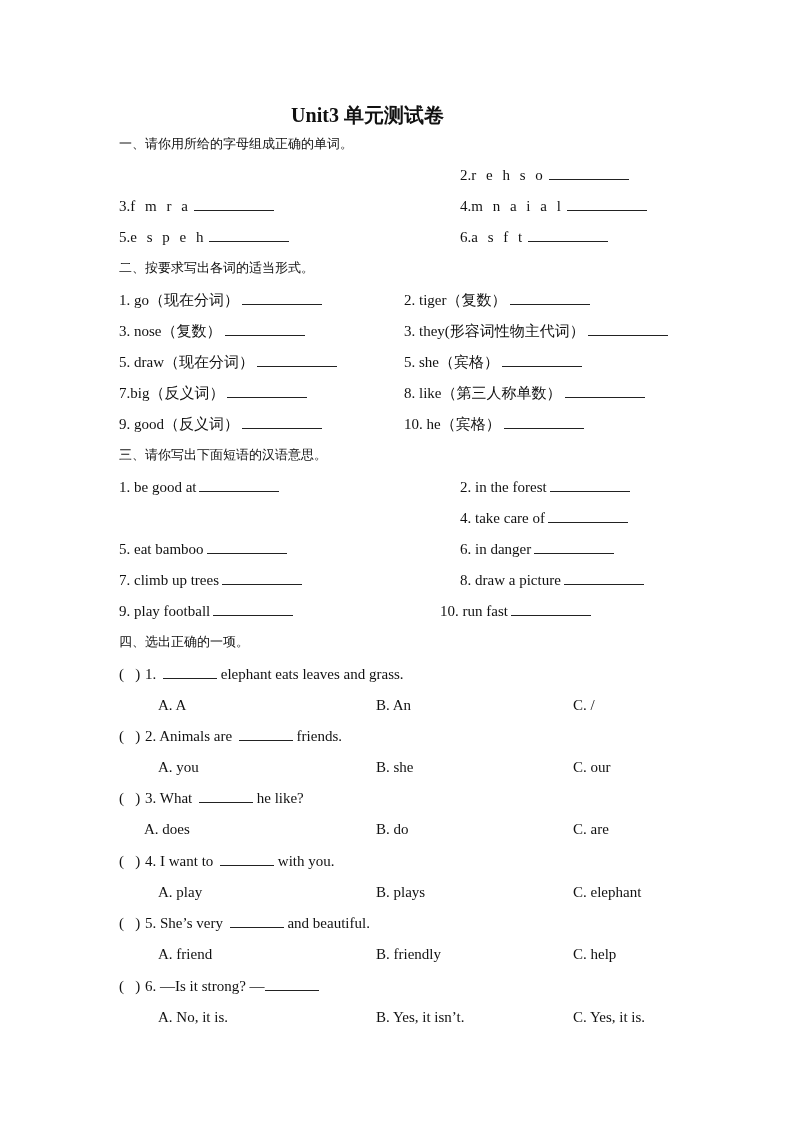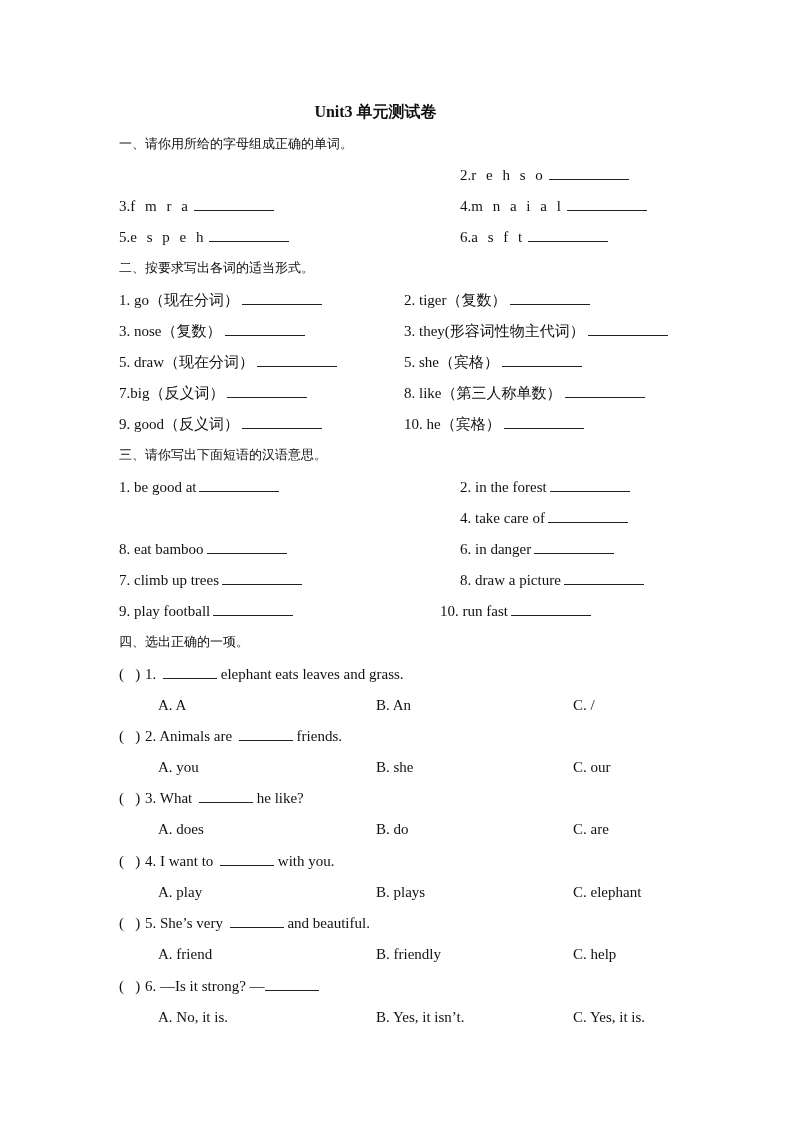--- a/index.html
+++ b/index.html
@@ -3,22 +3,22 @@
   <meta charset="utf-8">
   <style>
     html, body { margin: 0; padding: 0; background: #ffffff; }
     body {
       width: 793px; height: 1122px; position: relative; overflow: hidden;
       font-family: "Liberation Serif", "DejaVu Serif", serif;
       color: #111;
       font-size: 15px;
     }
     .title {
-      position: absolute; top: 102px; left: 12px; width: 727px; text-align: center;
-      font-weight: bold; font-size: 16px;
+      position: absolute; top: 102px; left: 4px; width: 727px; text-align: center;
+      font-weight: bold; font-size: 20px;
     }
     .row { position: absolute; left: 0; width: 793px; height: 22px; white-space: nowrap; }
     .cell { position: absolute; top: 0; line-height: 22px; }
     .heading { position: absolute; left: 119px; line-height: 22px; white-space: nowrap; font-size: 13px; }
     .blank {
       display: inline-block; border-bottom: 1px solid #222; height: 15px;
       vertical-align: baseline; margin-left: 3px;
     }
     .blank.w80 { width: 80px; }
     .blank.w54 { width: 54px; }
@@ -80,21 +80,21 @@
 <div class="heading" style="top:444px">三、请你写出下面短语的汉语意思。</div>
 
 <div class="row" style="top:476px">
   <span class="cell" style="left:119px"><span>1. be good at</span><span class="blank w80"></span></span>
   <span class="cell" style="left:460px"><span>2. in the forest</span><span class="blank w80"></span></span>
 </div>
 <div class="row" style="top:507px">
   <span class="cell" style="left:460px"><span>4. take care of</span><span class="blank w80"></span></span>
 </div>
 <div class="row" style="top:538px">
-  <span class="cell" style="left:119px"><span>8. eat bamboo</span><span class="blank w80"></span></span>
+  <span class="cell" style="left:119px"><span>5. eat bamboo</span><span class="blank w80"></span></span>
   <span class="cell" style="left:460px"><span>6. in danger</span><span class="blank w80"></span></span>
 </div>
 <div class="row" style="top:569px">
   <span class="cell" style="left:119px"><span>7. climb up trees</span><span class="blank w80"></span></span>
   <span class="cell" style="left:460px"><span>8. draw a picture</span><span class="blank w80"></span></span>
 </div>
 <div class="row" style="top:600px">
   <span class="cell" style="left:119px"><span>9. play football</span><span class="blank w80"></span></span>
   <span class="cell" style="left:440px"><span>10. run fast</span><span class="blank w80"></span></span>
 </div>
@@ -122,21 +122,21 @@
   <span class="cell" style="left:376px">B. she</span>
   <span class="cell" style="left:573px">C. our</span>
 </div>
 
 <div class="row" style="top:787px">
   <span class="cell" style="left:119px">
     <span class="paren">(&nbsp;&nbsp;&nbsp;)</span><span>3.</span> <span>What</span> <span class="blank w54"></span> <span>he like?</span>
   </span>
 </div>
 <div class="row" style="top:818px">
-  <span class="cell" style="left:158px">A. does</span>
+  <span class="cell" style="left:144px">A. does</span>
   <span class="cell" style="left:376px">B. do</span>
   <span class="cell" style="left:573px">C. are</span>
 </div>
 
 <div class="row" style="top:850px">
   <span class="cell" style="left:119px">
     <span class="paren">(&nbsp;&nbsp;&nbsp;)</span><span>4.</span> <span>I want to</span> <span class="blank w54"></span> <span>with you.</span>
   </span>
 </div>
 <div class="row" style="top:881px">

